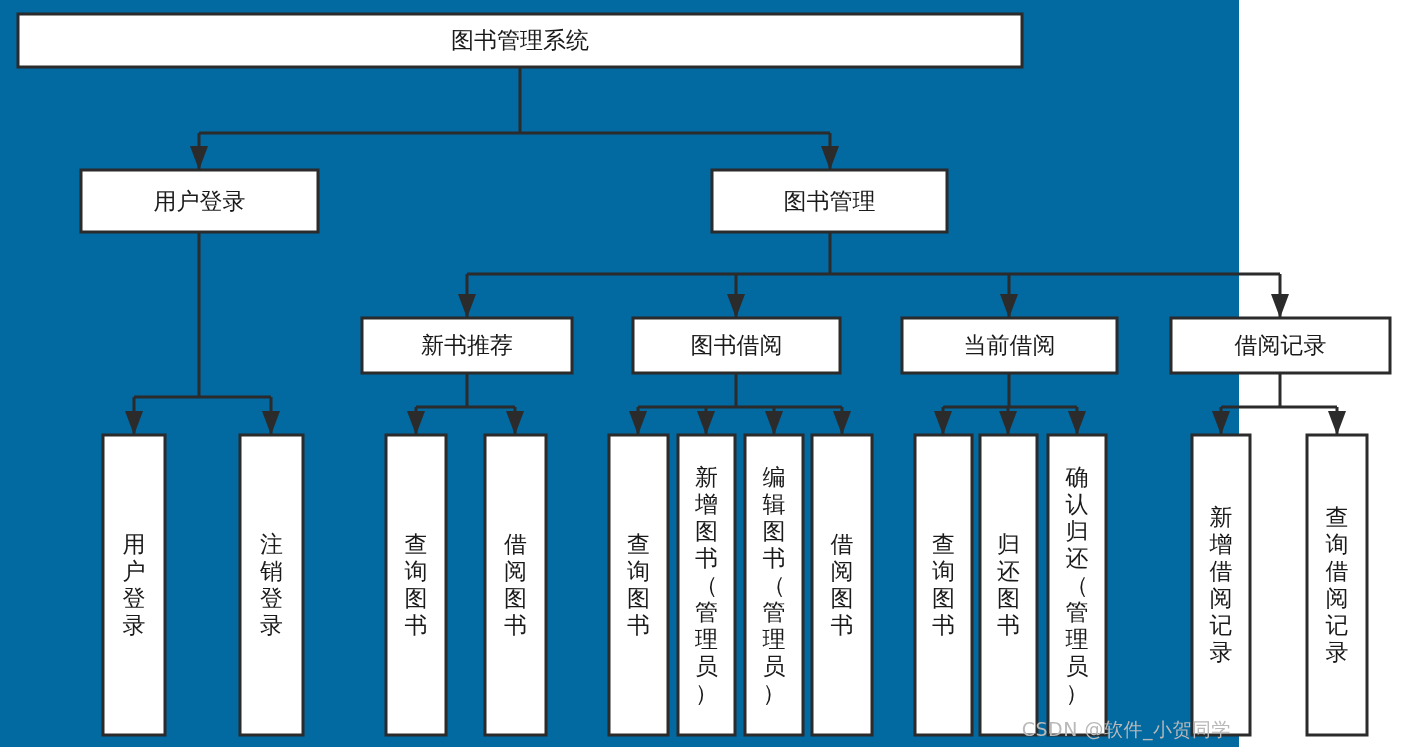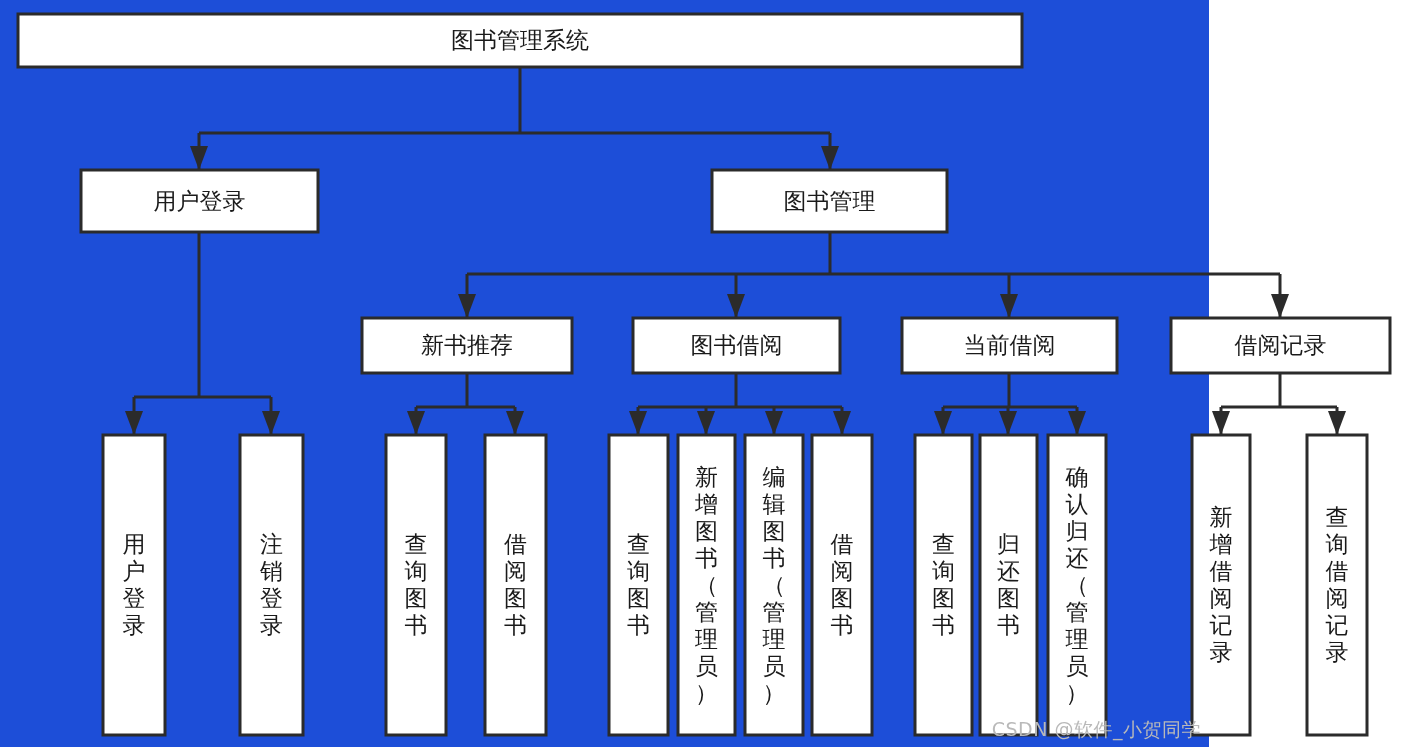--- a/index.html
+++ b/index.html
@@ -10,21 +10,22 @@
   body {
     width: 1405px;
     height: 747px;
     font-family: "DejaVu Sans", "Liberation Sans", sans-serif;
     overflow: hidden;
   }
   #diagram-root {
     position: relative;
     width: 1209px;
     height: 747px;
-    background: #1d4ed8;
+    background: #0369a1;
+    padding-left: 30px;
   }
   svg.flow {
     position: absolute;
     top: 0; left: 0;
     width: 1405px;
     height: 747px;
   }
   .node-rect {
     fill: #ffffff;
     stroke: #2b2b2b;

